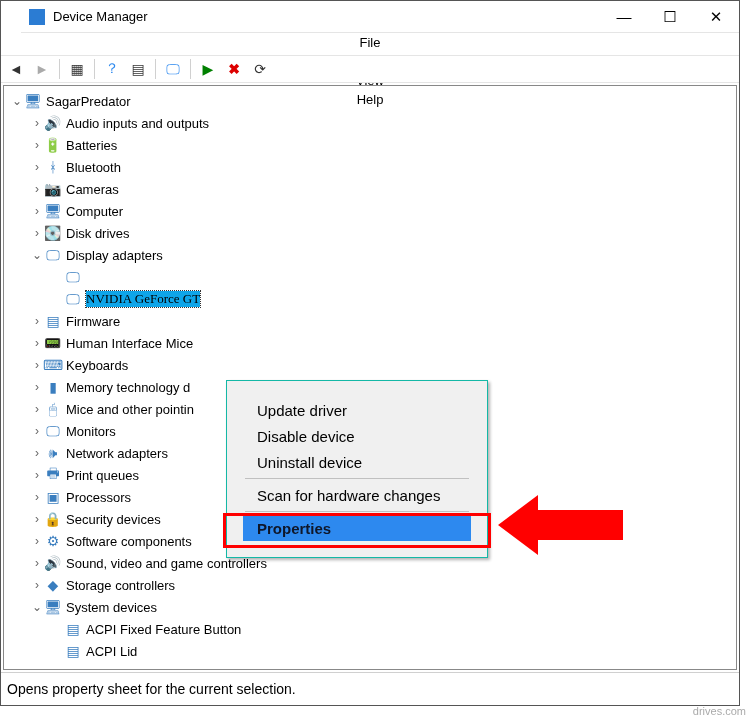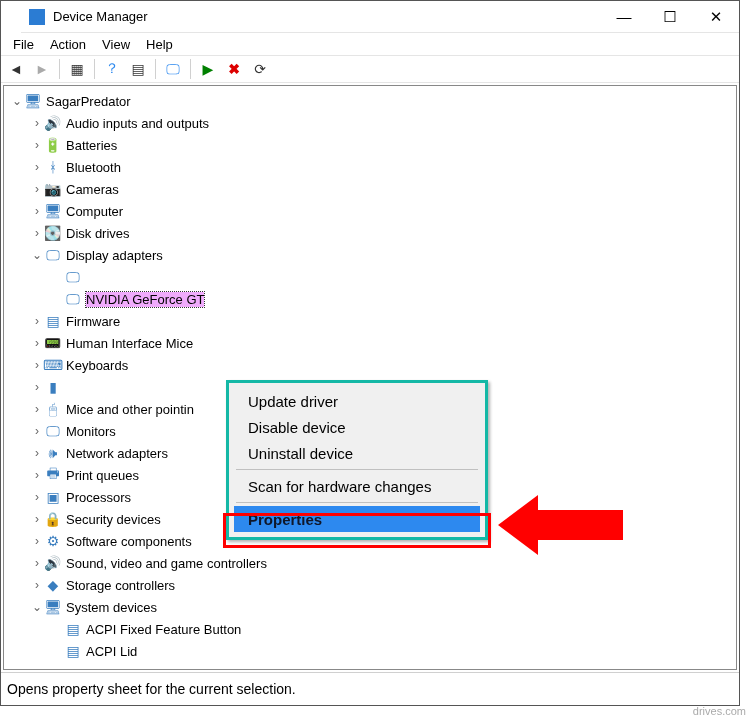--- a/index.html
+++ b/index.html
@@ -7,43 +7,43 @@
 
 .window { width: 740px; height: 706px; border: 1px solid #555; background: #fff; display: flex; flex-direction: column; }
 
 
 .titlebar { height: 32px; display: flex; align-items: center; border-bottom: 1px solid #e5e5e5; margin-left: 20px; }
 .titlebar .app-icon { width: 16px; height: 16px; margin: 0 8px; background: #2b7cd3; }
 .titlebar .title { flex: 1; font-size: 13px; }
 .titlebar .wbtn { width: 46px; height: 30px; display: flex; align-items: center; justify-content: center; font-size: 15px; font-family: Arial; }
 
 
-.menubar { height: 22px; display: flex; align-items: center; padding: 0 4px; font-size: 13px; }
+.menubar { height: 22px; display: flex; align-items: center; padding: 0 4px; font-size: 13px; flex-direction: column; }
 .menubar .mitem { padding: 2px 8px; }
 
 
 .toolbar { height: 28px; display: flex; align-items: center; border-top: 1px solid #e5e5e5; border-bottom: 1px solid #e5e5e5; padding: 0 4px; gap: 4px; background:#fff; }
 .toolbar .tbtn { width: 22px; height: 22px; display: flex; align-items: center; justify-content: center; font-size: 14px; color:#333; border:1px solid transparent; }
 .toolbar .sep { width:1px; height:20px; background:#d0d0d0; margin:0 2px; }
 
 
 .content { flex: 1; position: relative; border: 1px solid #888; margin: 2px; overflow: hidden; }
 .tree { position: absolute; inset: 0; overflow-y: scroll; padding: 4px 0; }
 .tree::-webkit-scrollbar { width: 18px; }
 .tree::-webkit-scrollbar-thumb { background:#c0c0c0; border:1px solid #a0a0a0; }
 .tree::-webkit-scrollbar-track { background:#f0f0f0; }
 
 .node { display: flex; align-items: center; height: 22px; white-space: nowrap; }
 .twisty { width: 14px; text-align: center; color:#666; font-size: 12px; user-select: none; }
 .node .ic { width: 18px; height: 16px; margin-right: 4px; display:inline-flex; align-items:center; justify-content:center; font-size:14px; color:#3a7ebf; }
 .node .label { font-size: 13px; }
-.node.selected .label { outline: 1px dotted #333; background: #f0abfc; }
-
-
-.ctx { position: absolute; left: 222px; top: 294px; width: 262px; background:#f0f0f0; border:3px solid #14b8a6; box-shadow: 2px 2px 3px rgba(0,0,0,.3); padding: 5px; font-size:15px; }
+.node.selected .label { outline: 1px dotted #333; background: #0ea5e9; font-family: Liberation Serif, serif; }
+
+
+.ctx { position: absolute; left: 222px; top: 294px; width: 262px; background:#f0f0f0; border:1px solid #14b8a6; box-shadow: 2px 2px 3px rgba(0,0,0,.3); padding: 16px; font-size:15px; }
 .ctx .row { height: 26px; display:flex; align-items:center; padding: 0 14px; }
 .ctx .divider { height:1px; background:#c0c0c0; margin:3px 2px; }
 .ctx .row.highlight { background:#2d89ef; color:#0f172a; font-weight:bold; }
 .ctx-border { position:absolute; left:219px; top:427px; width:268px; height:35px; border:3px solid red; pointer-events:none; }
 
 
 .arrow { position:absolute; left:494px; top:404px; }
 
 
 .statusbar { height: 24px; border-top:1px solid #d0d0d0; display:flex; align-items:center; padding:16px 6px; font-size:14px; }
@@ -148,20 +148,21 @@
           <span class="label">Human Interface Mice</span>
         </div>
         <div class="node" style="padding-left: 26px;">
           <span class="twisty">›</span>
           <span class="ic">⌨</span>
           <span class="label">Keyboards</span>
         </div>
         <div class="node" style="padding-left: 26px;">
           <span class="twisty">›</span>
           <span class="ic">▮</span>
+          <span class="label">Memory technology d</span>
         </div>
         <div class="node" style="padding-left: 26px;">
           <span class="twisty">›</span>
           <span class="ic">🖱</span>
           <span class="label">Mice and other pointin</span>
         </div>
         <div class="node" style="padding-left: 26px;">
           <span class="twisty">›</span>
           <span class="ic">🖵</span>
           <span class="label">Monitors</span>

